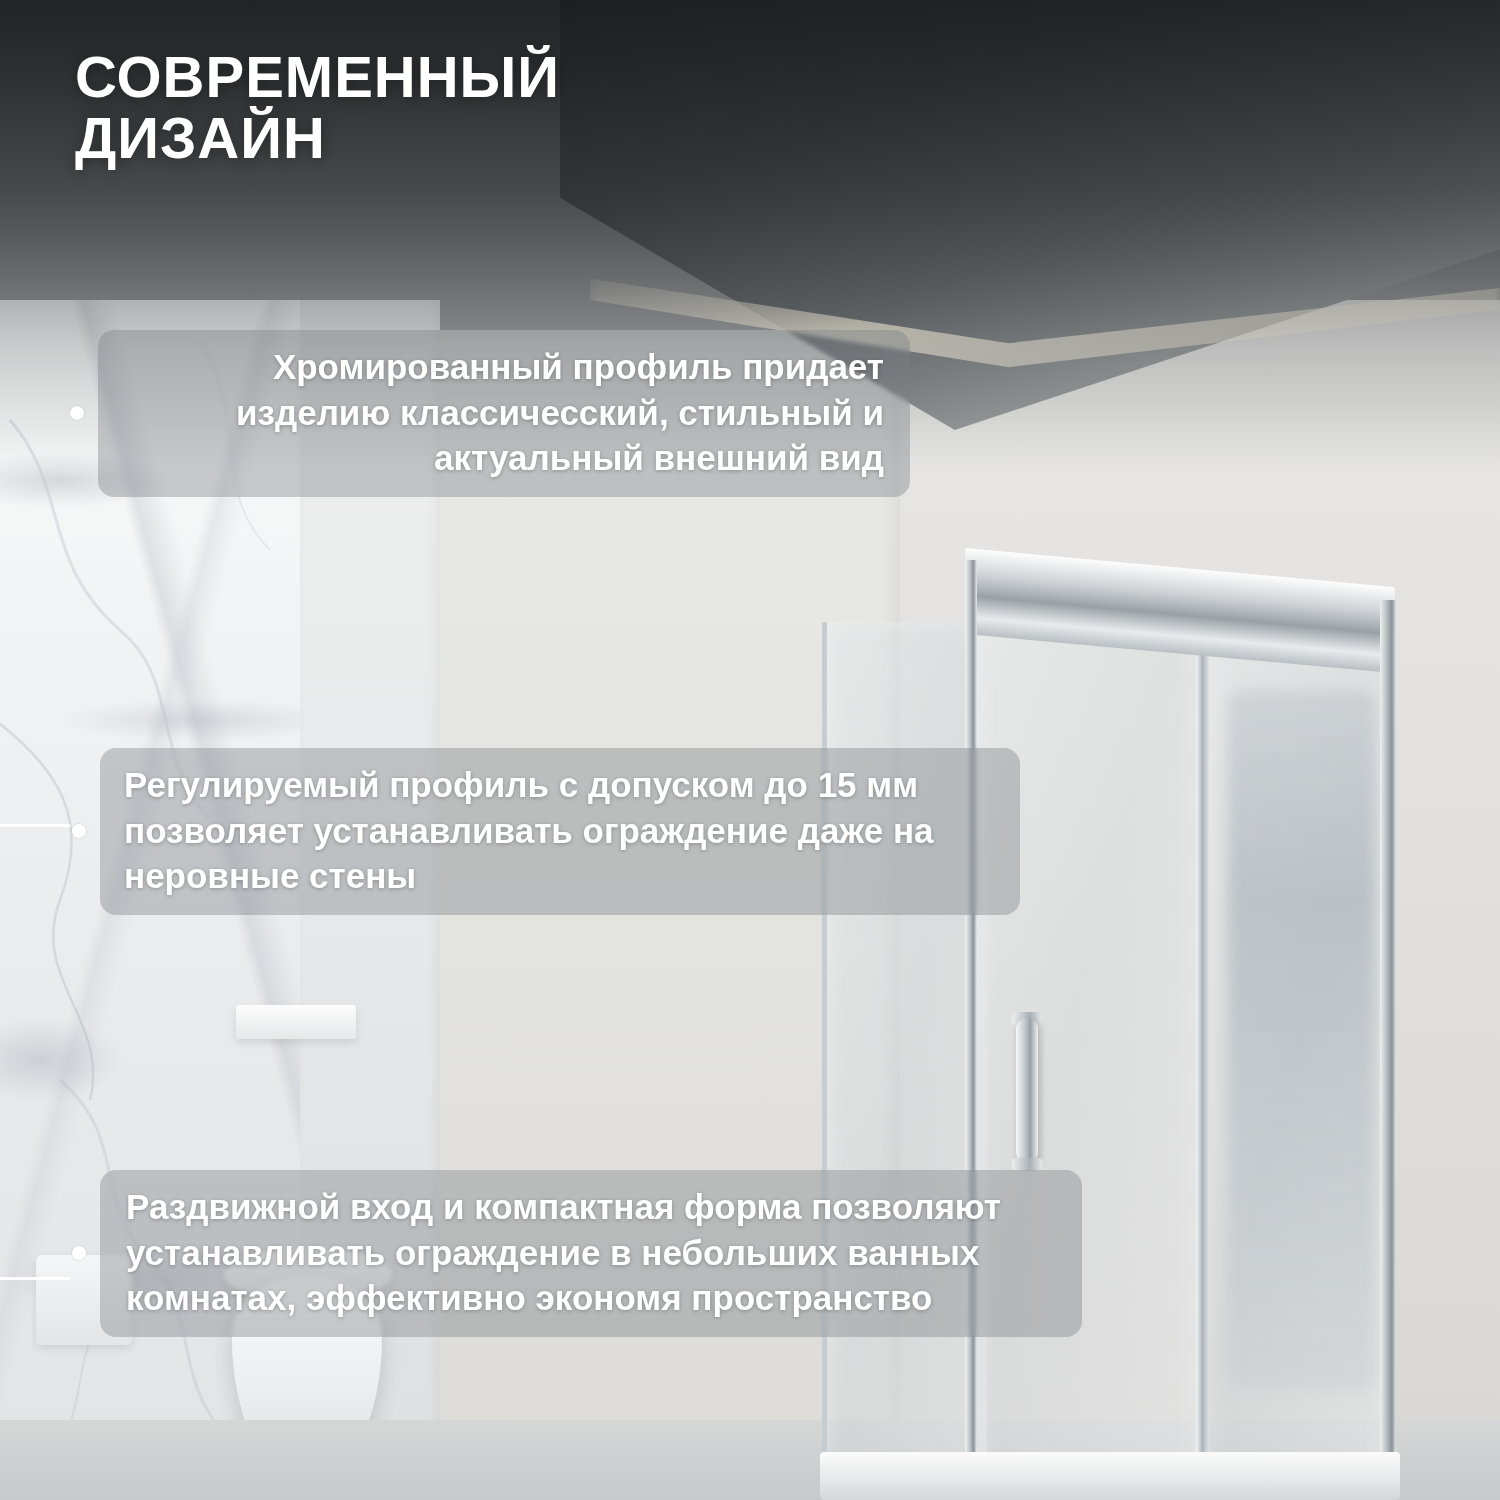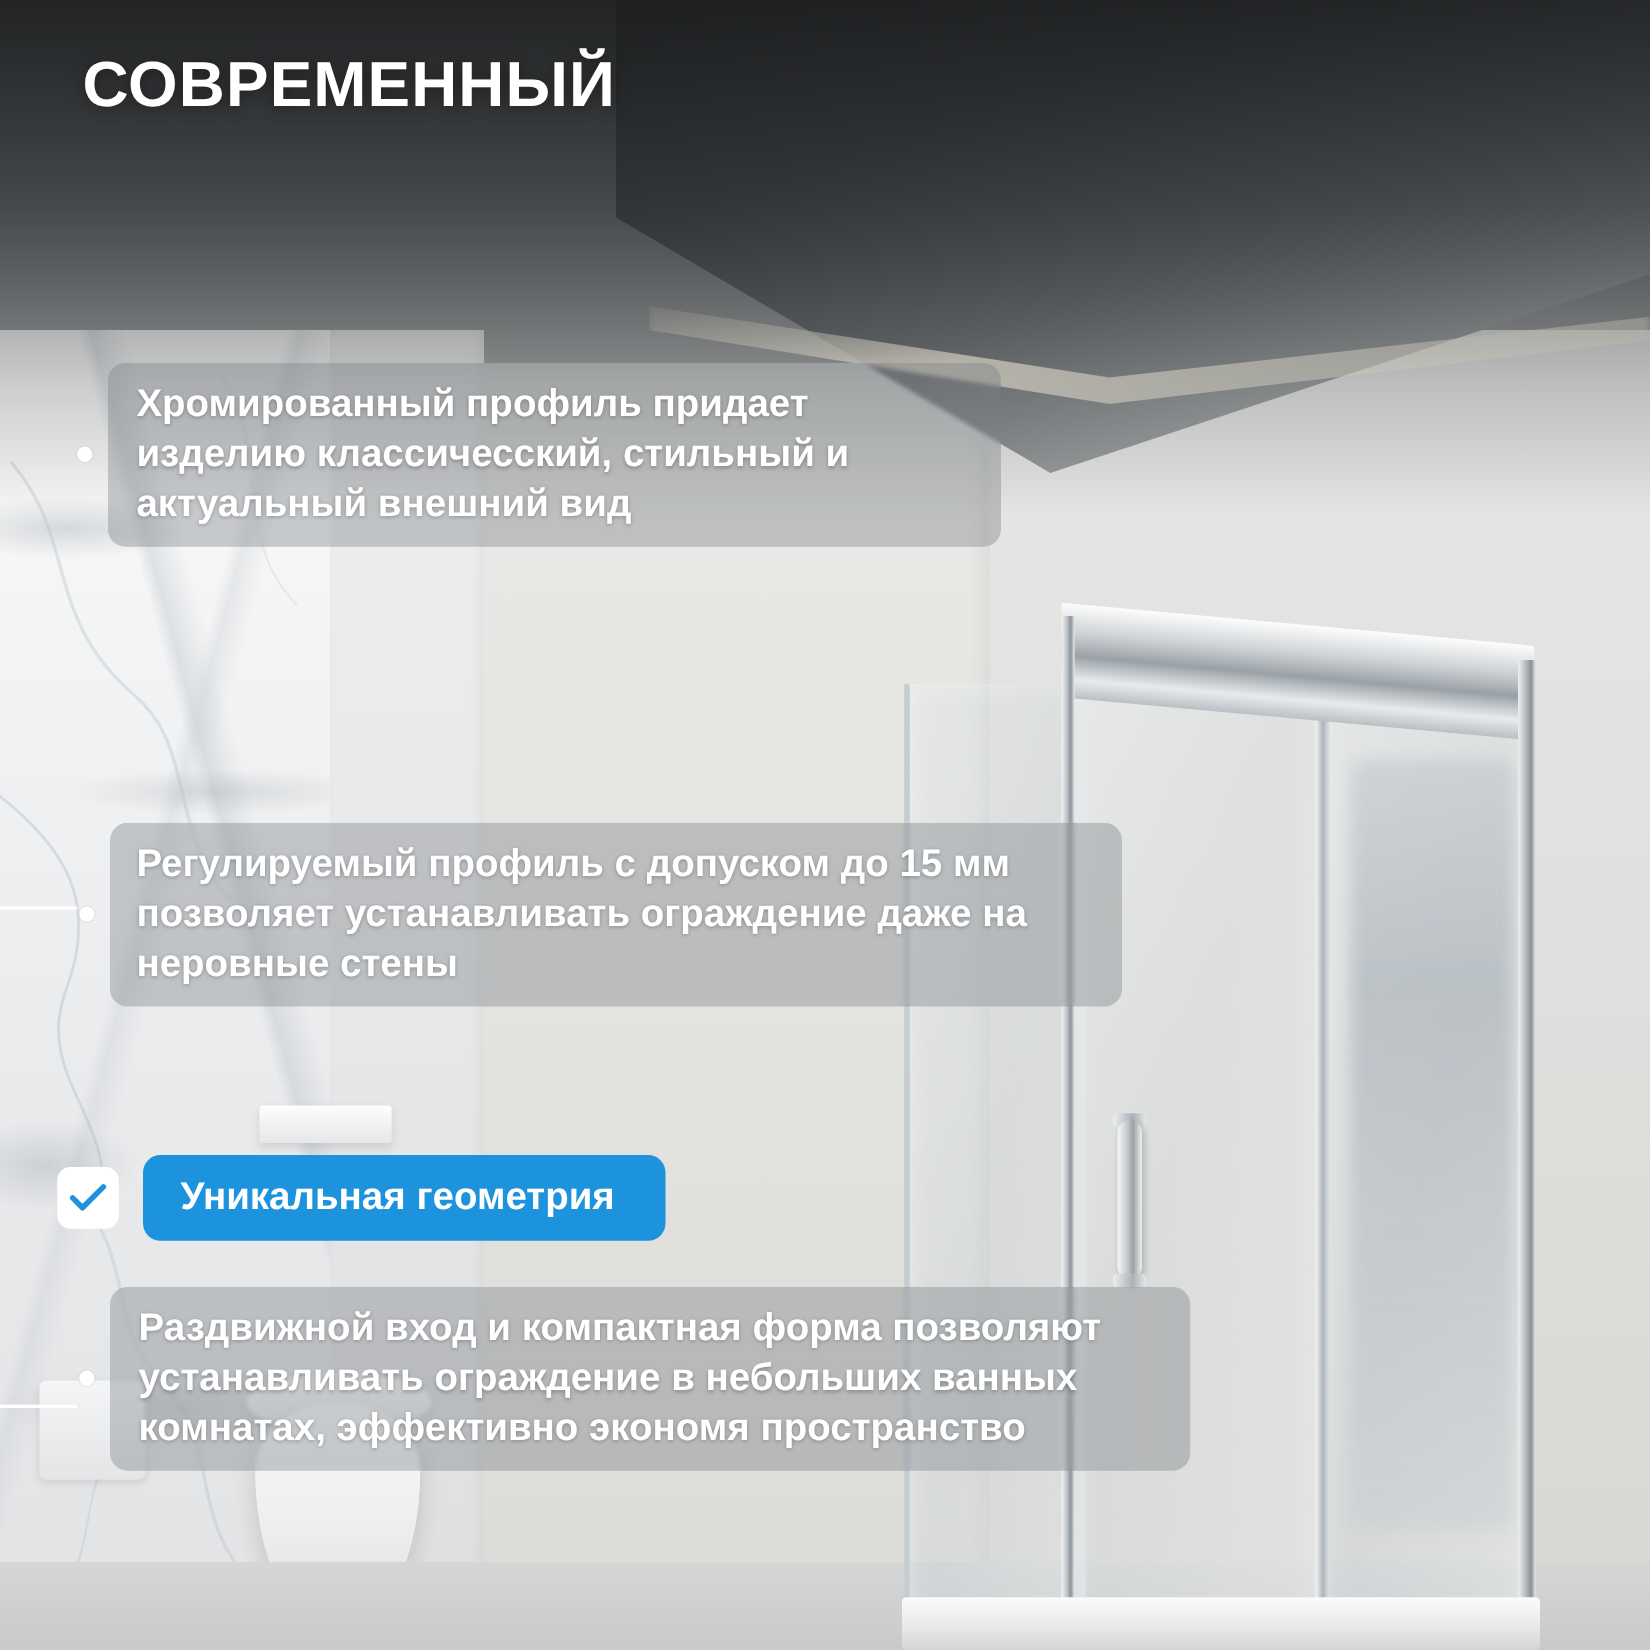--- a/index.html
+++ b/index.html
@@ -272,42 +272,35 @@
   <div class="sh-post-right"></div>
   <div class="handle-top"></div>
   <div class="handle"></div>
   <div class="handle-bot"></div>
   <div class="tray"></div>
 
   <div class="top-shade"></div>
 
   <div class="headline">
     <div>СОВРЕМЕННЫЙ</div>
+    <div>ДИЗАЙН</div>
   </div>
 
   <div class="bullet-row" style="left:70px; top:330px; width:860px;">
     <span class="bullet-dot"></span>
-    <div class="glass-box" style="width:760px;">Хромированный профиль придает изделию классичесский, стильный и актуальный внешний вид</div>
+    <div class="glass-box" style="width:760px;text-align:right;">Хромированный профиль придает изделию классичесский, стильный и актуальный внешний вид</div>
   </div>
 
 
   <div class="dash-line" style="top:824px; width:70px;"></div>
   <div class="bullet-row" style="left:72px; top:748px; width:960px;">
     <span class="bullet-dot"></span>
     <div class="glass-box" style="width:870px;padding-left:24px;">Регулируемый профиль с допуском до 15 мм позволяет устанавливать ограждение даже на неровные стены</div>
   </div>
 
-  <div class="chip" style="left:52px; top:1050px;">
-    <span class="chk">
-      <svg width="34" height="26" viewBox="0 0 34 26" aria-hidden="true">
-        <polyline points="3,13 12,22 31,3" fill="none" stroke="#1e93dd" stroke-width="5" stroke-linecap="round" stroke-linejoin="round"></polyline>
-      </svg>
-    </span>
-    <span class="chip-label">Уникальная геометрия</span>
-  </div>
 
   <div class="dash-line" style="top:1277px; width:70px;"></div>
   <div class="bullet-row" style="left:72px; top:1170px; width:1020px;">
     <span class="bullet-dot"></span>
     <div class="glass-box" style="width:930px;">Раздвижной вход и компактная форма позволяют устанавливать ограждение в небольших ванных комнатах, эффективно экономя пространство</div>
   </div>
 
 </div>
 
 </body></html>

